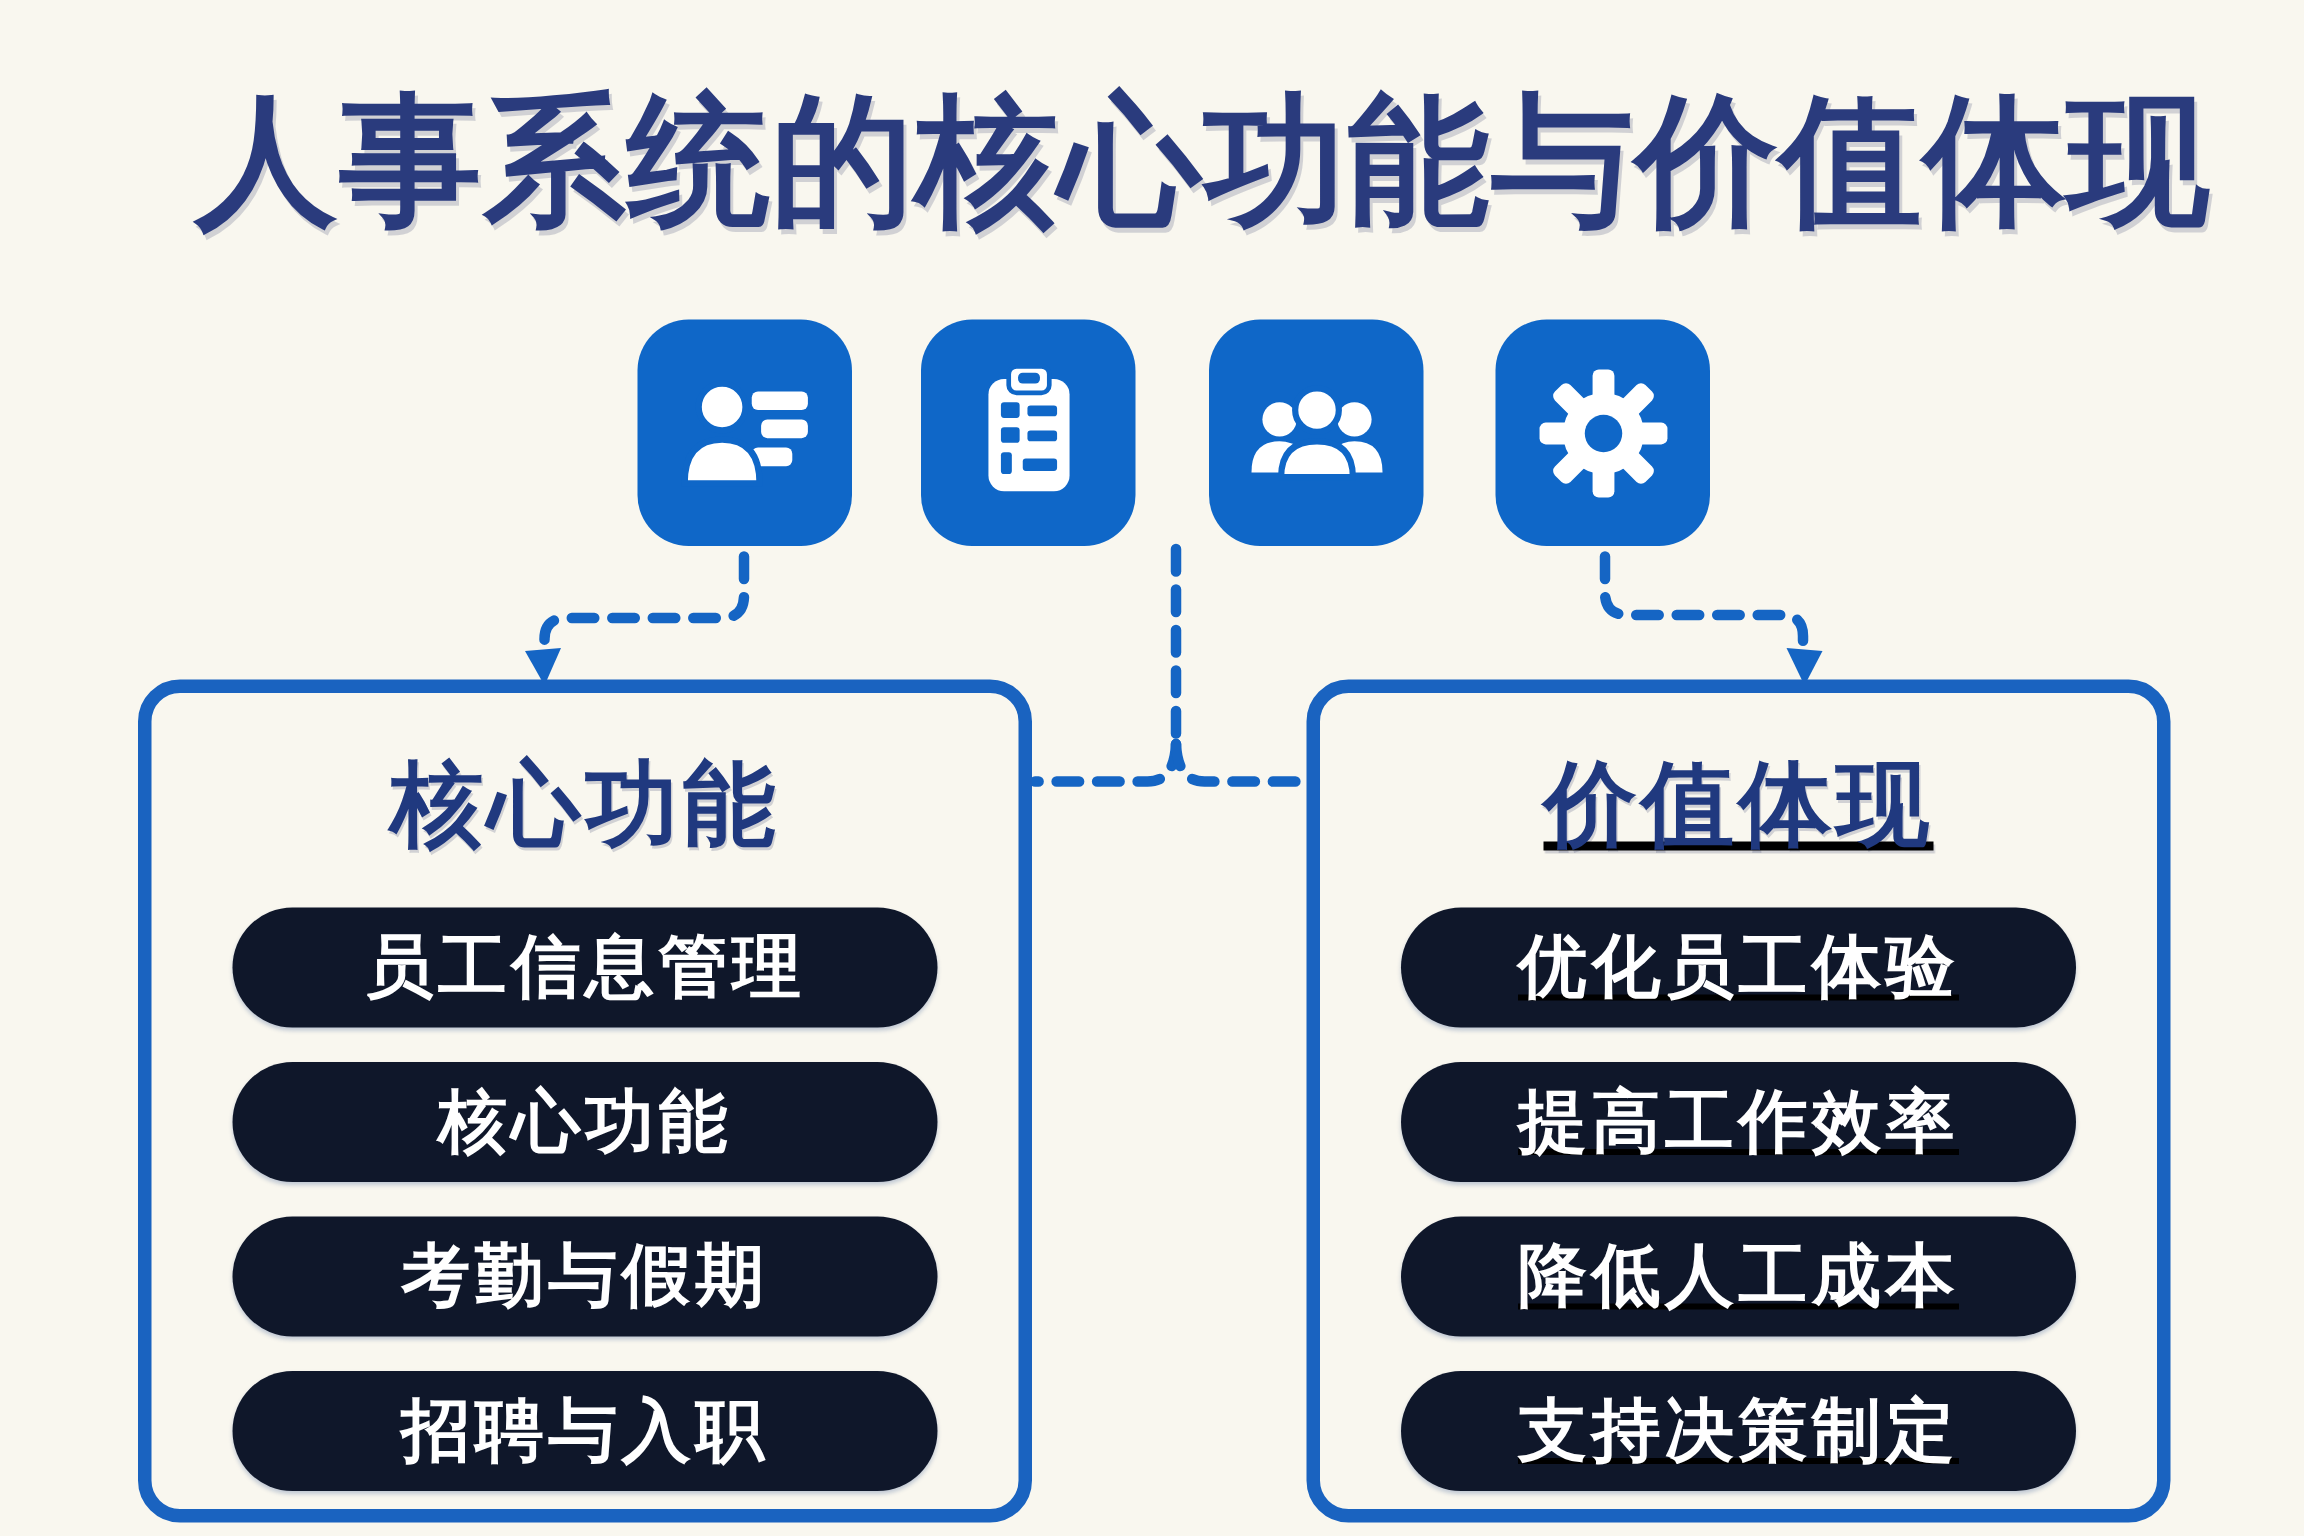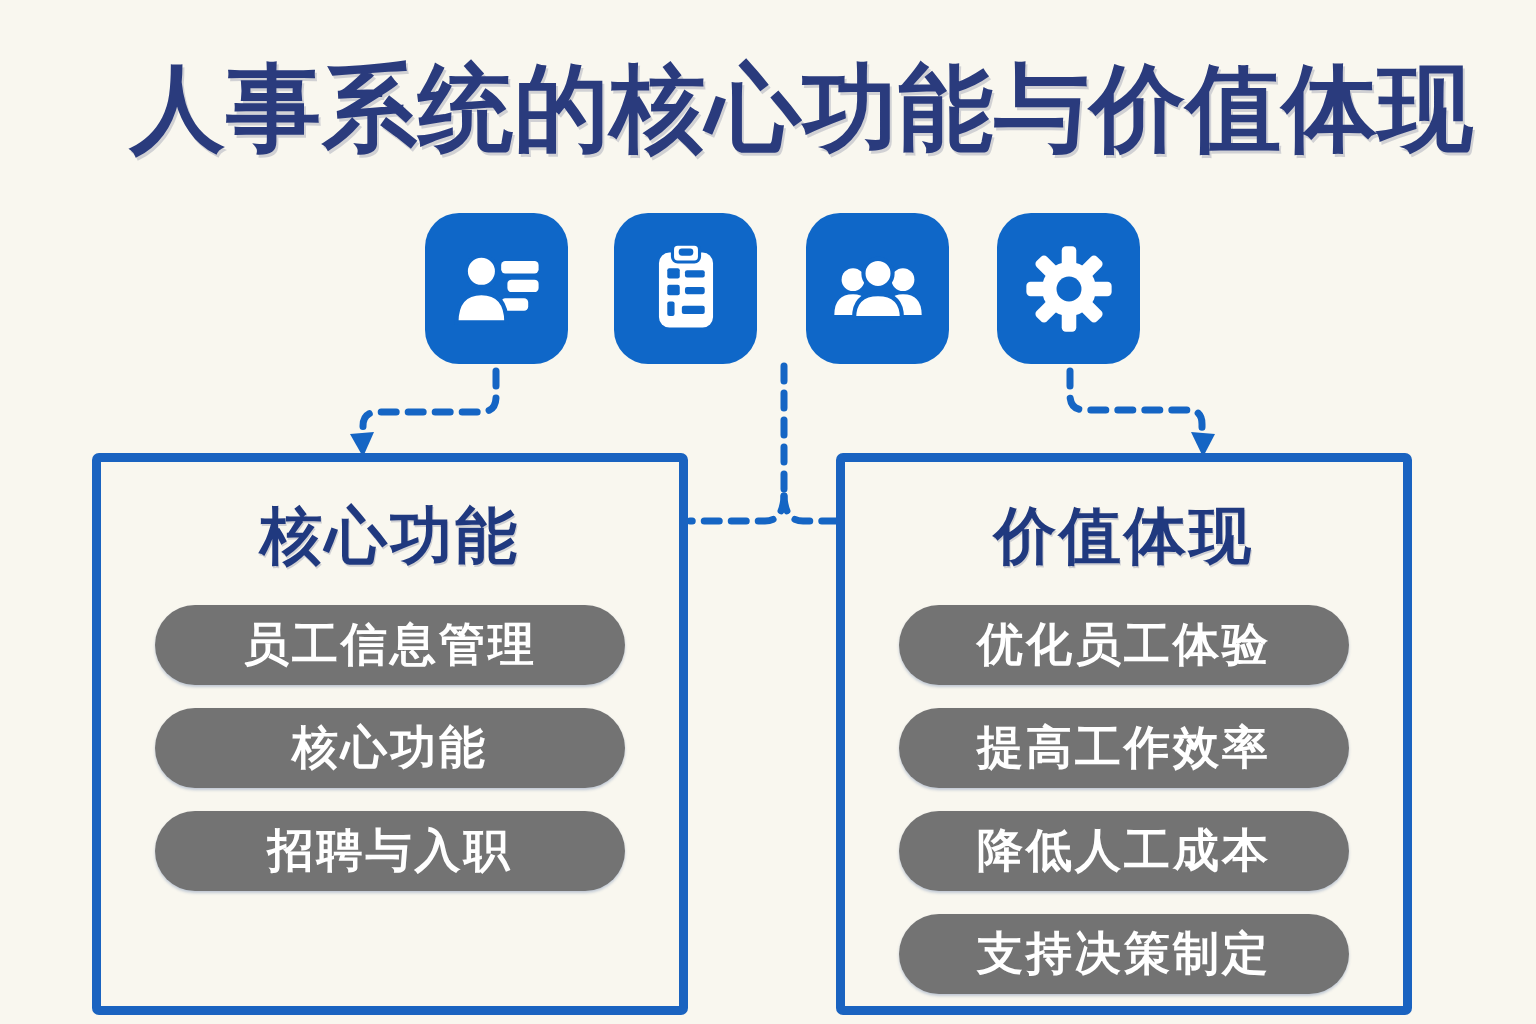--- a/index.html
+++ b/index.html
@@ -26,36 +26,36 @@
 
   .connectors{position:absolute;left:0;top:0;width:1536px;height:1024px;pointer-events:none;}
   .connectors path.dash{
     fill:none;stroke:#1565c4;stroke-width:7;
     stroke-dasharray:15 12;stroke-linecap:round;
   }
   .connectors path.head{fill:#1565c4;stroke:none;}
 
   .panel{
     position:absolute;top:453px;height:562px;
-    border:9px solid #1a63c0;border-radius:7px;
+    border:9px solid #1a63c0;border-radius:28px;
     box-sizing:border-box;background:#f9f7ef;
   }
   .panel-left{left:92px;width:596px;}
-  .panel-right{left:836px;width:576px;}
+  .panel-right{left:871px;width:576px;text-decoration:underline;}
   .panel-title{
     margin:32px 0 0 0;text-align:center;
     font-size:62px;font-weight:900;color:#20397f;letter-spacing:3px;
     text-shadow:1px 2px 0 rgba(30,40,90,0.18);
   }
   .pill-list{
     display:flex;flex-direction:column;align-items:center;
     gap:23px;margin-top:27px;
   }
   .pill{
-    height:80px;border-radius:40px;background:#737373;
+    height:80px;border-radius:40px;background:#0f172a;
     display:flex;align-items:center;justify-content:center;
     color:#ffffff;font-size:46px;font-weight:800;letter-spacing:3px;
     box-shadow:0 2px 3px rgba(20,60,130,0.25);
     white-space:nowrap;
   }
   .panel-left .pill{width:470px;}
   .panel-right .pill{width:450px;}
 </style>
 </head>
 <body>
@@ -130,20 +130,21 @@
     <path class="dash" d="M784,366 L784,499"></path>
     <path class="dash" d="M784,496 Q783,521 765,521 L690,521"></path>
     <path class="dash" d="M784,496 Q785,521 803,521 L873,521"></path>
   </svg>
 
   <section class="panel panel-left">
     <h2 class="panel-title">核心功能</h2>
     <div class="pill-list">
       <div class="pill">员工信息管理</div>
       <div class="pill">核心功能</div>
+      <div class="pill">考勤与假期</div>
       <div class="pill">招聘与入职</div>
     </div>
   </section>
 
   <section class="panel panel-right">
     <h2 class="panel-title">价值体现</h2>
     <div class="pill-list">
       <div class="pill">优化员工体验</div>
       <div class="pill">提高工作效率</div>
       <div class="pill">降低人工成本</div>

